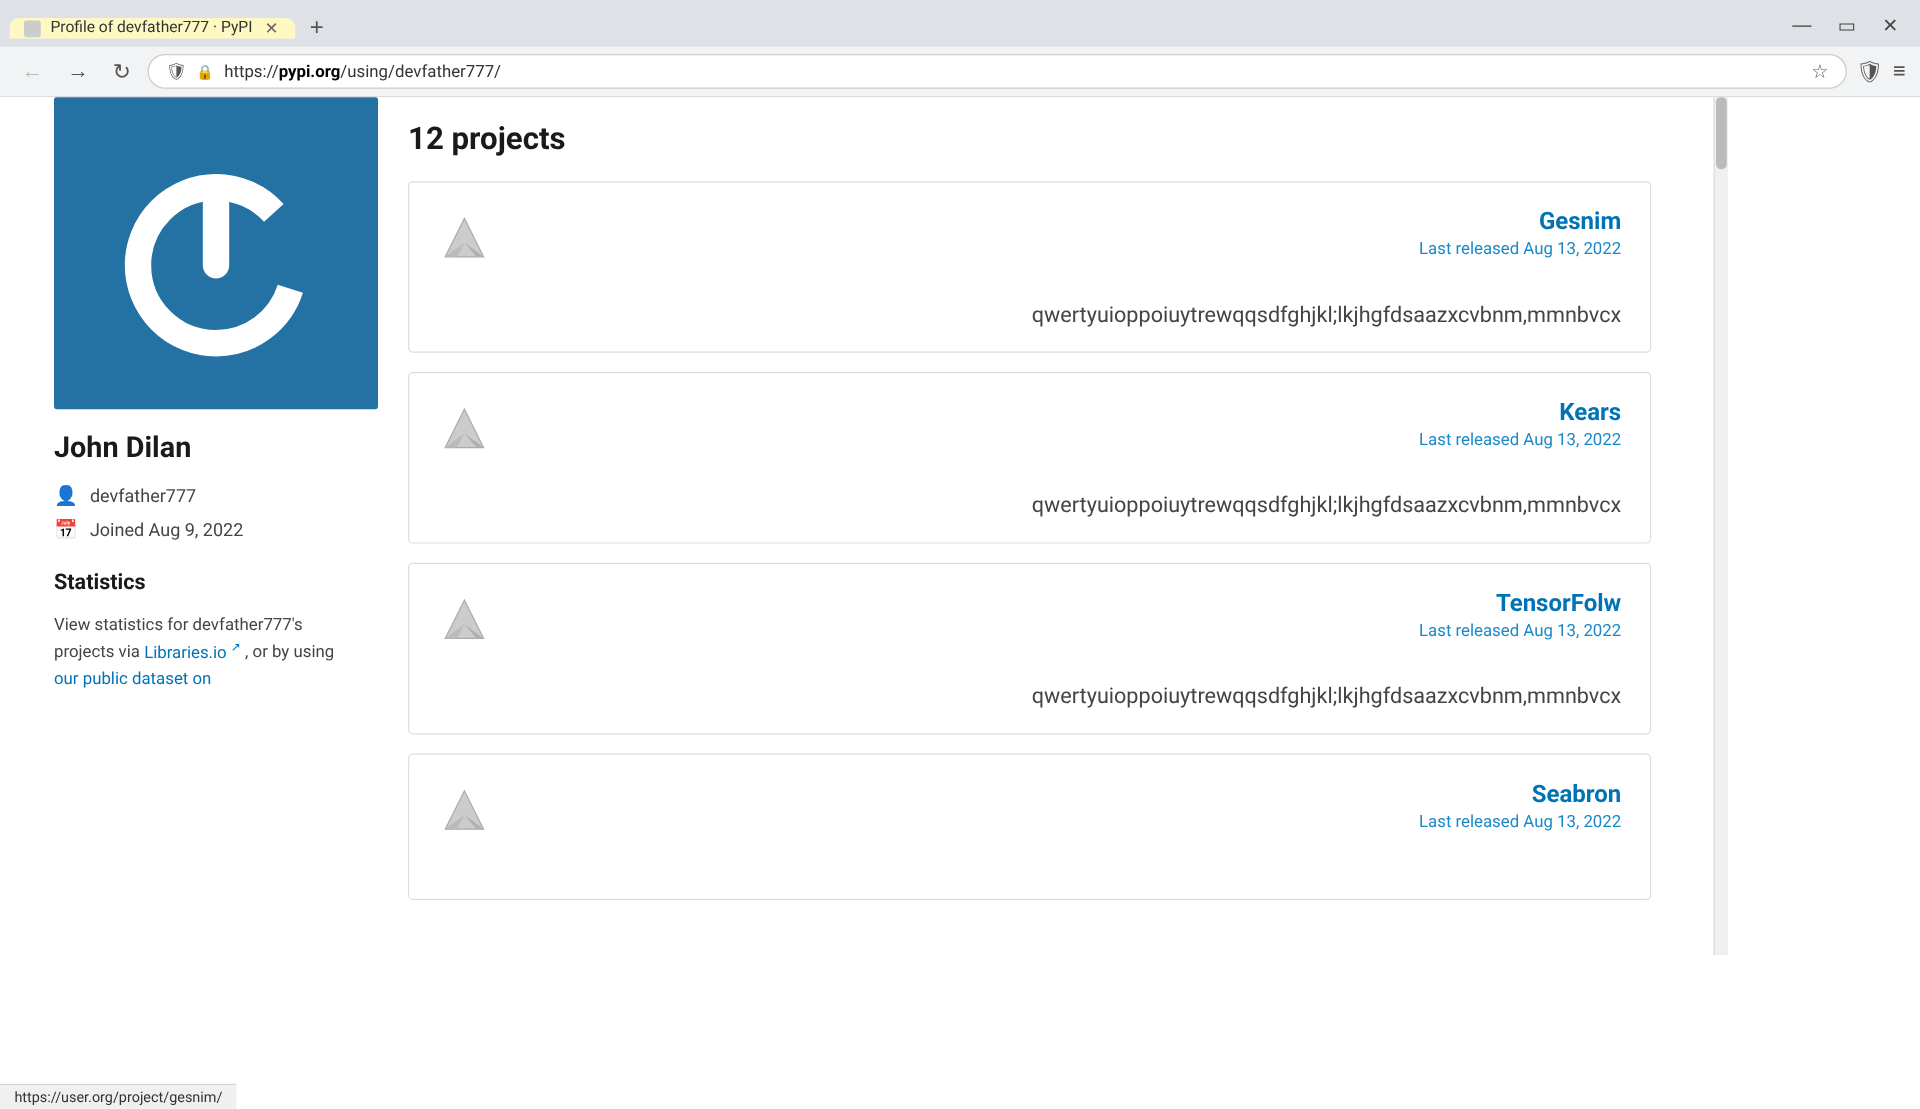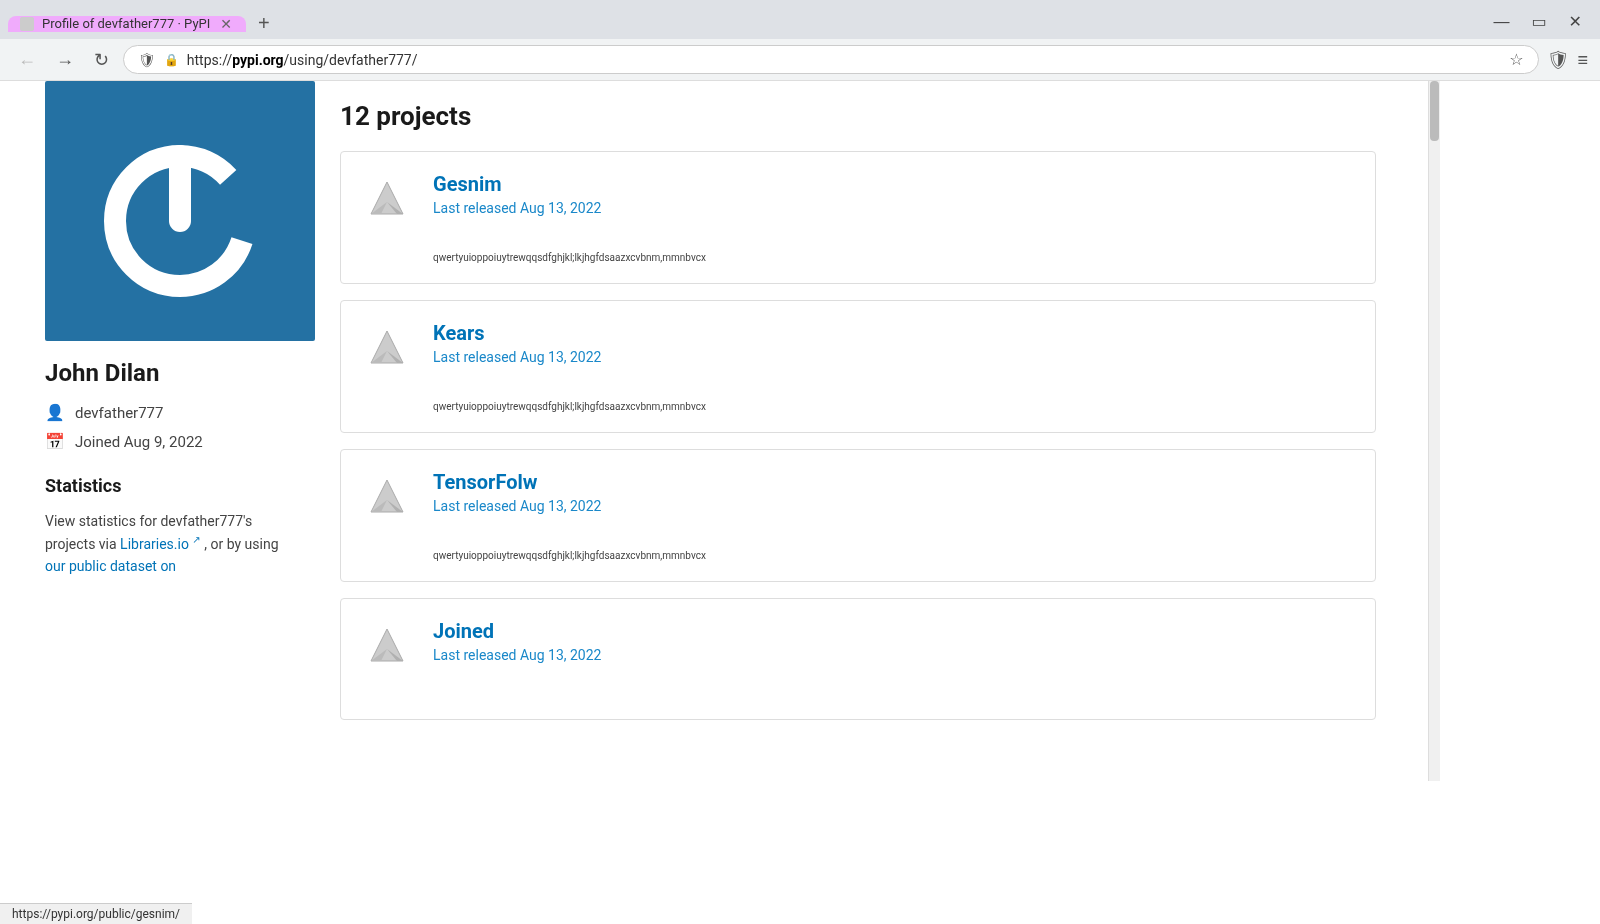--- a/index.html
+++ b/index.html
@@ -14,21 +14,21 @@
       display: flex;
       align-items: center;
       padding: 8px 8px 0 8px;
       background: #dee1e6;
       gap: 4px;
     }
     .tab {
       display: flex;
       align-items: center;
       gap: 8px;
-      background: #f0abfc;
+      background: #fef9c3;
       border-radius: 8px 8px 0 0;
       padding: 0 12px;
       font-size: 13px;
       color: #333;
       min-width: 180px;
       max-width: 240px;
     }
     .tab-favicon {
       width: 14px;
       height: 14px;
@@ -200,35 +200,35 @@
 
     .project-icon {
       width: 52px;
       height: 52px;
       min-width: 52px;
       display: flex;
       align-items: center;
       justify-content: center;
     }
 
-    .project-info { flex: 1; }
+    .project-info { flex: 1; text-align: right; }
     .project-name {
       font-size: 20px;
       font-weight: bold;
       color: #0073b7;
       margin-bottom: 4px;
       text-decoration: none;
     }
     .project-released {
       font-size: 14px;
       color: #1a88c9;
       margin-bottom: 6px;
     }
     .project-desc {
-      font-size: 10px;
+      font-size: 18px;
       color: #444;
       word-break: break-all;
       margin-top: 36px;
     }
 
     
     .scrollbar-track {
       width: 12px;
       background: #f0f0f0;
       border-left: 1px solid #ddd;
@@ -379,27 +379,27 @@
 
     <div class="project-card">
       <div class="project-icon">
         <svg width="52" height="52" viewBox="0 0 52 52">
           <polygon points="10,42 26,10 42,42" fill="#ccc" stroke="#aaa" stroke-width="1"></polygon>
           <polygon points="10,42 26,30 20,42" fill="#bbb"></polygon>
           <polygon points="42,42 26,30 36,42" fill="#b0b0b0"></polygon>
         </svg>
       </div>
       <div class="project-info">
-        <div class="project-name">Joined</div>
+        <div class="project-name">Seabron</div>
         <div class="project-released">Last released Aug 13, 2022</div>
         <div class="project-desc"></div>
       </div>
     </div>
   </div>
 
   <div class="scrollbar-track">
     <div class="scrollbar-thumb"></div>
   </div>
 </div>
 
 <div class="status-bar">
-  <span>https://pypi.org/public/gesnim/</span>
+  <span>https://user.org/project/gesnim/</span>
 </div>
 
 </body></html>

